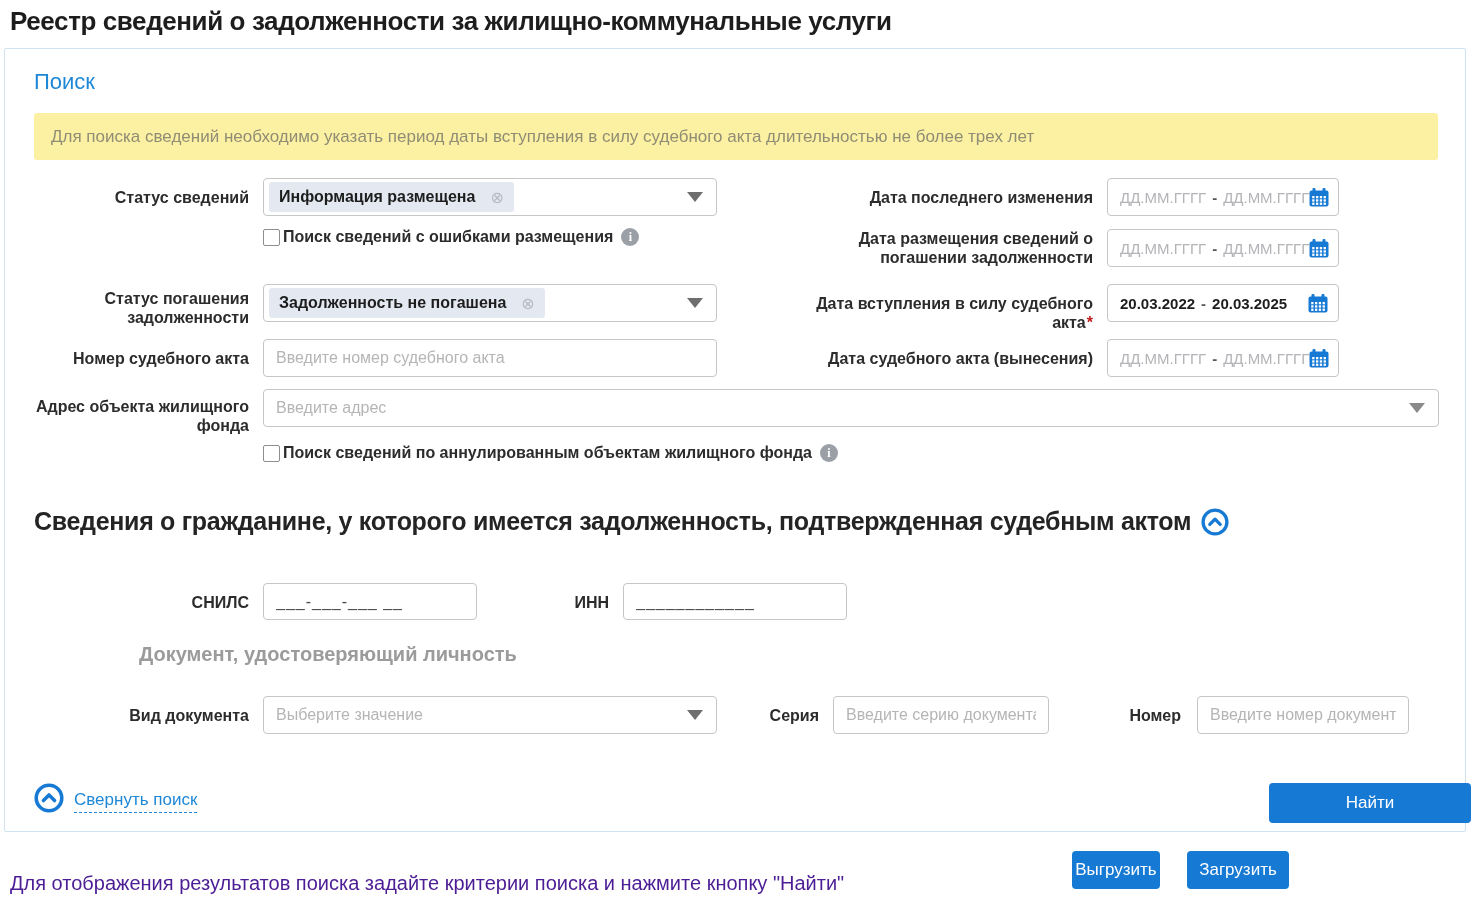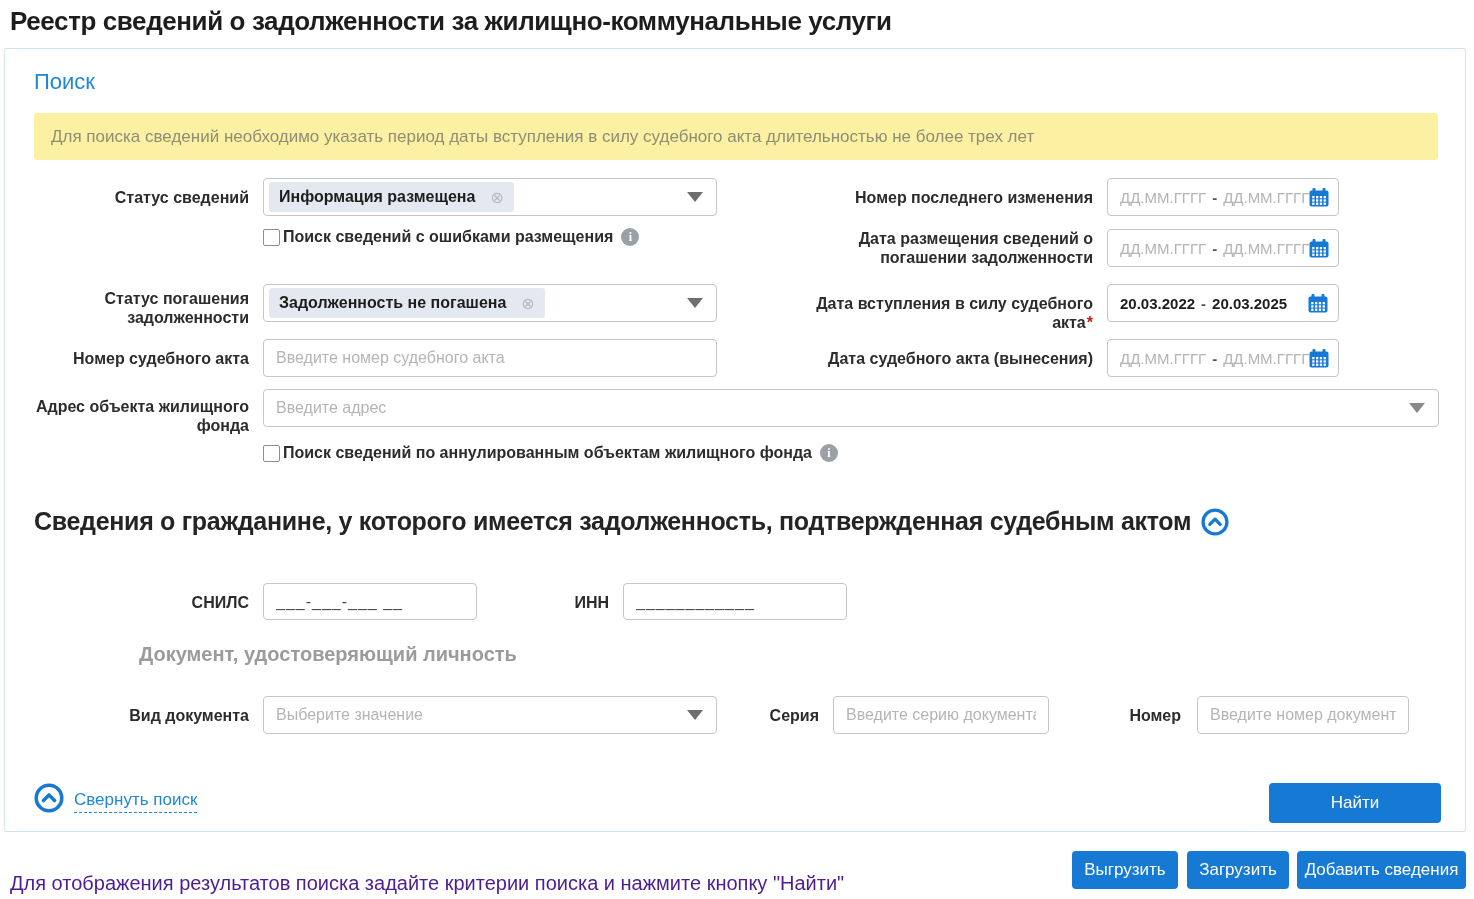--- a/index.html
+++ b/index.html
@@ -46,24 +46,24 @@
   .citizen-heading { position:absolute; left:29px; top:458px; font-size:25px; font-weight:700; color:#242424; letter-spacing:-0.3px; display:flex; align-items:center; }
   .circle-icon { display:inline-flex; cursor:pointer; }
   .citizen-heading .circle-icon { margin-left:10px; }
 
   .sub-heading { position:absolute; left:134px; top:594px; font-size:20px; color:#9b9b9b; font-weight:700; }
 
   .collapse { position:absolute; left:29px; top:734px; display:flex; align-items:flex-end; cursor:pointer; }
   .collapse .link { margin-left:10px; font-size:17px; color:#1e87d6; text-decoration:none; border-bottom:1px dashed #1e87d6; padding-bottom:2px; }
 
   .btn { position:absolute; background:#1679d4; color:#fff; border:none; border-radius:4px; font-size:17px; font-family:"Liberation Sans", sans-serif; cursor:pointer; }
-  .btn-find { left:1264px; top:734px; width:172px; height:40px; }
+  .btn-find { left:1264px; top:734px; width:202px; height:40px; }
 
   .hint { position:absolute; left:10px; top:848px; font-size:20px; color:#4c1d95;margin-top:24px; }
-  .btn-export { left:1072px; top:851px; width:106px; height:38px; }
+  .btn-export { left:1072px; top:851px; width:88px; height:38px; }
   .btn-import { left:1187px; top:851px; width:102px; height:38px; }
   .btn-add { left:1297px; top:851px; width:169px; height:38px; }
 
   
   .fld-status { left:258px; top:129px; width:454px; }
   .fld-repay  { left:258px; top:235px; width:454px; }
   .fld-act    { left:258px; top:290px; width:454px; }
   .fld-addr   { left:258px; top:340px; width:1176px; }
   .fld-doctype{ left:258px; top:647px; width:454px; }
   .fld-d1 { left:1102px; top:129px; width:232px; }
@@ -116,21 +116,21 @@
       <input class="addr-input" placeholder="Введите адрес" style="">
       <span class="arrow gray"></span>
     </div>
 
     <div class="cbrow" style="left:258px; top:395px">
       <span class="cb"></span>
       <span class="cb-label">Поиск сведений по аннулированным объектам жилищного фонда</span>
       <span class="info">i</span>
     </div>
 
-    <div class="lbl lbl-right" style="top:139px">Номер последнего изменения</div>
+    <div class="lbl lbl-right" style="top:139px">Дата последнего изменения</div>
     <div class="fld date fld-d1">
       <span class="dt">ДД.ММ.ГГГГ</span>
       <span class="dsep">-</span>
       <span class="dt">ДД.ММ.ГГГГ</span>
       <span class="cal">
           <svg width="20" height="19" viewBox="0 0 20 19">
             <rect x="0.5" y="2.5" width="19" height="16" rx="2" fill="#1679d4"></rect>
             <rect x="3.5" y="0" width="3" height="5" rx="1" fill="#1679d4"></rect>
             <rect x="13.5" y="0" width="3" height="5" rx="1" fill="#1679d4"></rect>
             <g fill="#fff">
@@ -275,15 +275,14 @@
       <a href="#" class="link">Свернуть поиск</a>
     </div>
 
     <button class="btn btn-find">Найти</button>
 
   </section>
 
   <div class="hint">Для отображения результатов поиска задайте критерии поиска и нажмите кнопку "Найти"</div>
   <button class="btn btn-export">Выгрузить</button>
   <button class="btn btn-import">Загрузить</button>
-  <button class="btn btn-add">Добавить сведения</button>
 
 </div>
 
 </body></html>

